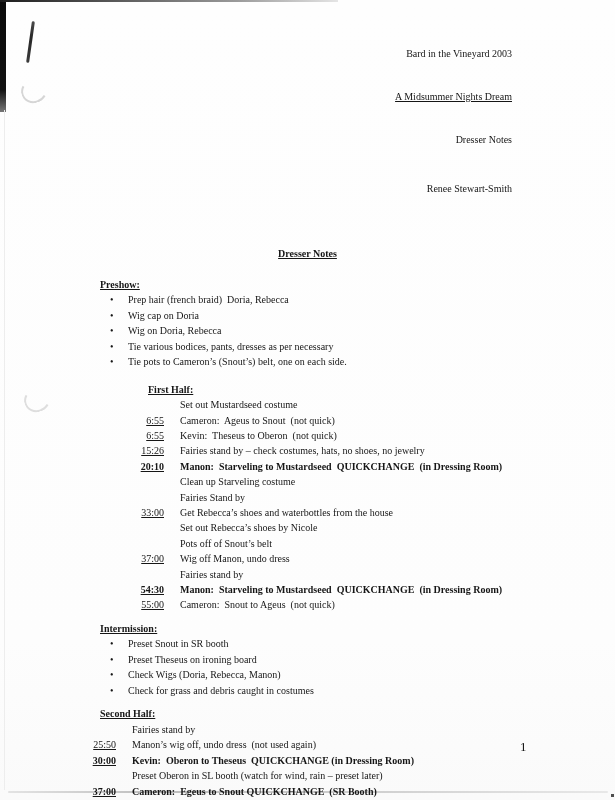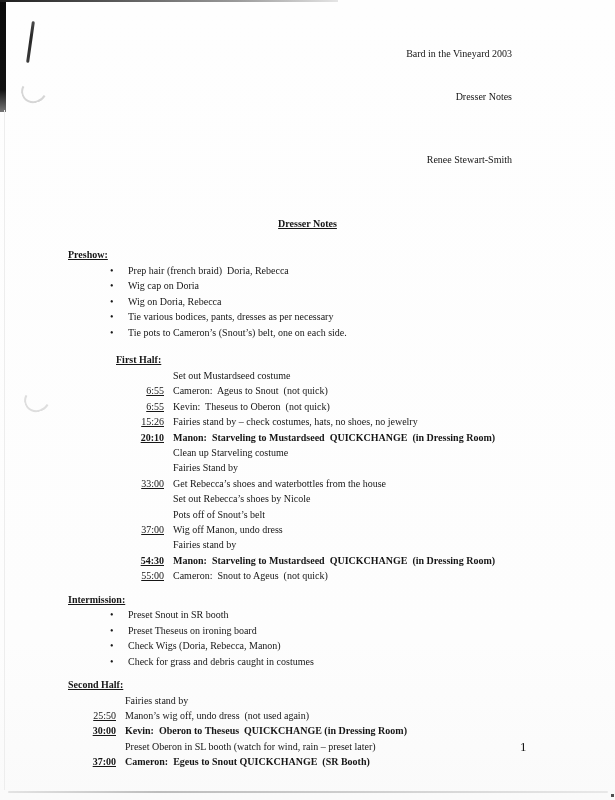--- a/index.html
+++ b/index.html
@@ -26,33 +26,33 @@
   .c-ring.r2 { left:24px; top:388px; border-color:#dedede; border-top-color:transparent; border-right-color:transparent; }
   .left-edge-line { position:absolute; left:4px; top:110px; width:1px; height:680px; background:#ededed; }
   .bottom-shadow { position:absolute; left:8px; top:791px; width:600px; height:2px; border-radius:1px;
     background:linear-gradient(90deg,#e3e3e3,#bdbdbd 25%,#cfcfcf 60%,#e8e8e8); }
   .corner-dot { position:absolute; left:611px; top:794px; width:3px; height:3px; background:#4f4f4f; }
 
   
   .content { position:absolute; left:0; top:0; width:615px; }
   .header-block { margin-top:18px; padding-right:103px; text-align:right; line-height:14.4px; }
   .u { text-decoration:underline; }
-  .header-author { margin-top:20px; }
+  .header-author { margin-top:6px; }
   .doc-title { margin-top:22px; text-align:center; font-weight:bold; text-decoration:underline; }
 
-  .section-heading { margin-left:68px; font-weight:bold; text-decoration:underline; line-height:15.5px; }
+  .section-heading { margin-left:100px; font-weight:bold; text-decoration:underline; line-height:15.5px; }
   .sec-preshow      { margin-top:18px; }
   .sec-first-half   { margin-top:12px;padding-left:48px; }
   .sec-intermission { margin-top:8px; }
   .sec-second-half  { margin-top:8px; }
 
   .bullet-item { position:relative; margin-left:110px; padding-left:18px; line-height:15.5px; }
   .bullet-dot { position:absolute; left:0; top:0; }
 
-  .row { display:flex; line-height:15.4px; }
+  .row { display:flex; line-height:15.4px;gap:7px; }
   .row .time { flex:none; width:116px; text-align:right;text-decoration:underline; }
   .row .desc { padding-left:9px; }
   .row.bold { font-weight:bold; }
 
   .page-number { position:absolute; left:520px; top:739px; font-size:13px; }
 </style>
 </head>
 <body>
 
 <div class="page">
@@ -62,20 +62,21 @@
   <div class="pen-mark"></div>
   <div class="c-ring r1"></div>
   <div class="c-ring r2"></div>
   <div class="left-edge-line"></div>
   <div class="bottom-shadow"></div>
   <div class="corner-dot"></div>
 
   <div class="content">
     <div class="header-block txt">
       <div>Bard in the Vineyard 2003</div>
+      <div class="u">A Midsummer Nights Dream</div>
       <div>Dresser Notes</div>
       <div class="header-author">Renee Stewart-Smith</div>
     </div>
 
     <div class="doc-title txt">Dresser Notes</div>
 
     <div>
         <div class="sec-preshow txt"><div class="section-heading">Preshow:</div><div class="bullet-item"><span class="bullet-dot">•</span><span>Prep hair (french braid)  Doria, Rebecca</span></div><div class="bullet-item"><span class="bullet-dot">•</span><span>Wig cap on Doria</span></div><div class="bullet-item"><span class="bullet-dot">•</span><span>Wig on Doria, Rebecca</span></div><div class="bullet-item"><span class="bullet-dot">•</span><span>Tie various bodices, pants, dresses as per necessary</span></div><div class="bullet-item"><span class="bullet-dot">•</span><span>Tie pots to Cameron’s (Snout’s) belt, one on each side.</span></div></div>
         <div class="sec-first-half txt"><div class="section-heading">First Half:</div><div class="row"><span class="time"></span><span class="desc">Set out Mustardseed costume</span></div><div class="row"><span class="time">6:55</span><span class="desc">Cameron:  Ageus to Snout  (not quick)</span></div><div class="row"><span class="time">6:55</span><span class="desc">Kevin:  Theseus to Oberon  (not quick)</span></div><div class="row"><span class="time">15:26</span><span class="desc">Fairies stand by – check costumes, hats, no shoes, no jewelry</span></div><div class="row bold"><span class="time">20:10</span><span class="desc">Manon:  Starveling to Mustardseed  QUICKCHANGE  (in Dressing Room)</span></div><div class="row"><span class="time"></span><span class="desc">Clean up Starveling costume</span></div><div class="row"><span class="time"></span><span class="desc">Fairies Stand by</span></div><div class="row"><span class="time">33:00</span><span class="desc">Get Rebecca’s shoes and waterbottles from the house</span></div><div class="row"><span class="time"></span><span class="desc">Set out Rebecca’s shoes by Nicole</span></div><div class="row"><span class="time"></span><span class="desc">Pots off of Snout’s belt</span></div><div class="row"><span class="time">37:00</span><span class="desc">Wig off Manon, undo dress</span></div><div class="row"><span class="time"></span><span class="desc">Fairies stand by</span></div><div class="row bold"><span class="time">54:30</span><span class="desc">Manon:  Starveling to Mustardseed  QUICKCHANGE  (in Dressing Room)</span></div><div class="row"><span class="time">55:00</span><span class="desc">Cameron:  Snout to Ageus  (not quick)</span></div></div>
         <div class="sec-intermission txt"><div class="section-heading">Intermission:</div><div class="bullet-item"><span class="bullet-dot">•</span><span>Preset Snout in SR booth</span></div><div class="bullet-item"><span class="bullet-dot">•</span><span>Preset Theseus on ironing board</span></div><div class="bullet-item"><span class="bullet-dot">•</span><span>Check Wigs (Doria, Rebecca, Manon)</span></div><div class="bullet-item"><span class="bullet-dot">•</span><span>Check for grass and debris caught in costumes</span></div></div>

